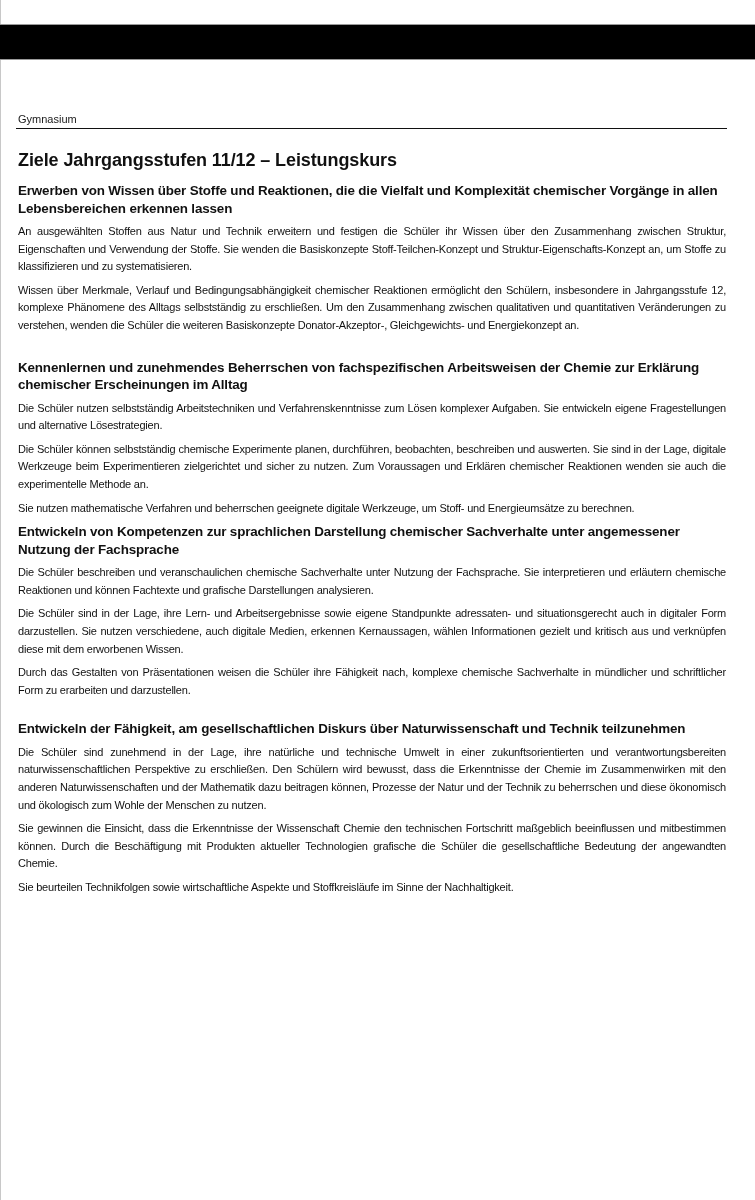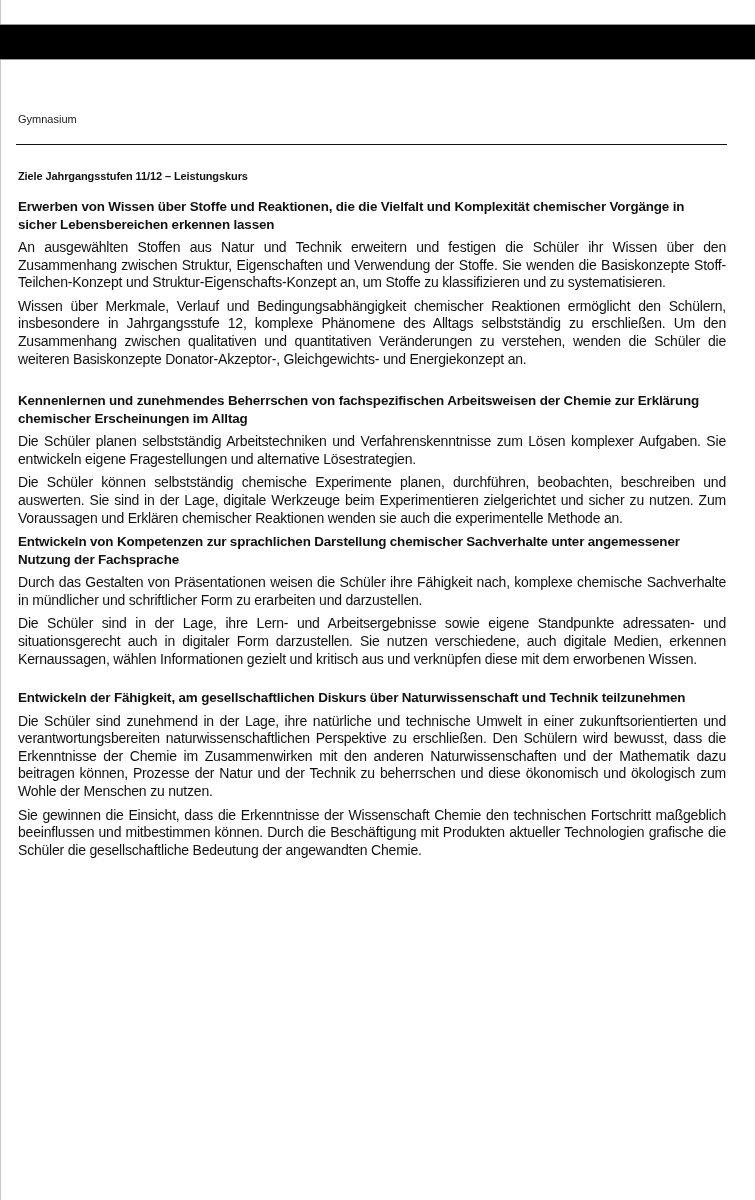--- a/index.html
+++ b/index.html
@@ -38,47 +38,47 @@
     position: absolute;
     left: 18px;
     top: 112px;
     width: 708px;
   }
   .running-header {
     font-size: 11px;
     line-height: 14px;
     color: #1a1a1a;
     padding-left: 0;
-    padding-bottom: 18px;
+    padding-bottom: 2px;
     border-bottom: 1.5px solid #111111;
     margin-left: -2px;
     width: 711px;
   }
   .running-header span {
     padding-left: 2px;
   }
   .doc-title {
-    font-size: 11px;
+    font-size: 18px;
     font-weight: bold;
     line-height: 17px;
     margin: 23px 0 0 0;
     letter-spacing: -0.1px;
   }
   .section {
     margin-top: 13px;
   }
   .section-heading {
     font-size: 13.4px;
     font-weight: bold;
     line-height: 17.5px;
     margin: 0 0 6px 0;
     letter-spacing: -0.15px;
   }
   .para {
-    font-size: 14px;
+    font-size: 11px;
     line-height: 17.6px;
     text-align: justify;
     margin: 0 0 6px 0;
     letter-spacing: -0.2px;
     hyphens: manual;
   }
 </style>
 </head>
 <body>
 
@@ -86,35 +86,38 @@
 <div class="top-bar"></div>
 
 <div class="page">
   <div class="running-header">
     <span>Gymnasium</span>
   </div>
 
   <div class="doc-title">Ziele Jahrgangsstufen 11/12 – Leistungskurs</div>
 
   <div class="section">
-    <div class="section-heading">Erwerben von Wissen über Stoffe und Reaktionen, die die Vielfalt und Komplexität chemischer Vorgänge in sicher Lebensbereichen erkennen lassen</div>
+    <div class="section-heading">Erwerben von Wissen über Stoffe und Reaktionen, die die Vielfalt und Komplexität chemischer Vorgänge in allen Lebensbereichen erkennen lassen</div>
     <p class="para">An ausgewählten Stoffen aus Natur und Technik erweitern und festigen die Schüler ihr Wissen über den Zusammenhang zwischen Struktur, Eigenschaften und Verwendung der Stoffe. Sie wenden die Basis­konzepte Stoff-Teilchen-Konzept und Struktur-Eigenschafts-Konzept an, um Stoffe zu klassifizieren und zu systematisieren.</p>
     <p class="para">Wissen über Merkmale, Verlauf und Bedingungsabhängigkeit chemischer Reaktionen ermöglicht den Schülern, insbesondere in Jahrgangsstufe 12, komplexe Phänomene des Alltags selbstständig zu er­schließen. Um den Zusammenhang zwischen qualitativen und quantitativen Veränderungen zu verste­hen, wenden die Schüler die weiteren Basiskonzepte Donator-Akzeptor-, Gleichgewichts- und Energie­konzept an.</p>
   </div>
 
   <div class="section" style="margin-top:24px;">
     <div class="section-heading">Kennenlernen und zunehmendes Beherrschen von fachspezifischen Arbeitsweisen der Chemie zur Erklärung chemischer Erscheinungen im Alltag</div>
-    <p class="para">Die Schüler planen selbstständig Arbeitstechniken und Verfahrenskenntnisse zum Lösen komplexer Auf­gaben. Sie entwickeln eigene Fragestellungen und alternative Lösestrategien.</p>
+    <p class="para">Die Schüler nutzen selbstständig Arbeitstechniken und Verfahrenskenntnisse zum Lösen komplexer Auf­gaben. Sie entwickeln eigene Fragestellungen und alternative Lösestrategien.</p>
     <p class="para">Die Schüler können selbstständig chemische Experimente planen, durchführen, beobachten, beschreiben und auswerten. Sie sind in der Lage, digitale Werkzeuge beim Experimentieren zielgerichtet und sicher zu nutzen. Zum Voraussagen und Erklären chemischer Reaktionen wenden sie auch die experimentelle Methode an.</p>
+    <p class="para">Sie nutzen mathematische Verfahren und beherrschen geeignete digitale Werkzeuge, um Stoff- und Energieumsätze zu berechnen.</p>
   </div>
 
   <div class="section" style="margin-top:6px;">
     <div class="section-heading">Entwickeln von Kompetenzen zur sprachlichen Darstellung chemischer Sachverhalte unter ange­messener Nutzung der Fachsprache</div>
+    <p class="para">Die Schüler beschreiben und veranschaulichen chemische Sachverhalte unter Nutzung der Fachsprache. Sie interpretieren und erläutern chemische Reaktionen und können Fachtexte und grafische Darstellun­gen analysieren.</p>
+    <p class="para">Die Schüler sind in der Lage, ihre Lern- und Arbeitsergebnisse sowie eigene Standpunkte adressaten- und situationsgerecht auch in digitaler Form darzustellen. Sie nutzen verschiedene, auch digitale Medien, erkennen Kernaussagen, wählen Informationen gezielt und kritisch aus und verknüpfen diese mit dem erworbenen Wissen.</p>
     <p class="para">Durch das Gestalten von Präsentationen weisen die Schüler ihre Fähigkeit nach, komplexe chemische Sachverhalte in mündlicher und schriftlicher Form zu erarbeiten und darzustellen.</p>
-    <p class="para">Die Schüler sind in der Lage, ihre Lern- und Arbeitsergebnisse sowie eigene Standpunkte adressaten- und situationsgerecht auch in digitaler Form darzustellen. Sie nutzen verschiedene, auch digitale Medien, erkennen Kernaussagen, wählen Informationen gezielt und kritisch aus und verknüpfen diese mit dem erworbenen Wissen.</p>
   </div>
 
   <div class="section" style="margin-top:21px;">
     <div class="section-heading">Entwickeln der Fähigkeit, am gesellschaftlichen Diskurs über Naturwissenschaft und Technik teilzunehmen</div>
     <p class="para">Die Schüler sind zunehmend in der Lage, ihre natürliche und technische Umwelt in einer zukunftsorien­tierten und verantwortungsbereiten naturwissenschaftlichen Perspektive zu erschließen. Den Schülern wird bewusst, dass die Erkenntnisse der Chemie im Zusammenwirken mit den anderen Naturwissen­schaften und der Mathematik dazu beitragen können, Prozesse der Natur und der Technik zu beherr­schen und diese ökonomisch und ökologisch zum Wohle der Menschen zu nutzen.</p>
     <p class="para">Sie gewinnen die Einsicht, dass die Erkenntnisse der Wissenschaft Chemie den technischen Fortschritt maßgeblich beeinflussen und mitbestimmen können. Durch die Beschäftigung mit Produkten aktueller Technologien grafische die Schüler die gesellschaftliche Bedeutung der angewandten Chemie.</p>
+    <p class="para">Sie beurteilen Technikfolgen sowie wirtschaftliche Aspekte und Stoffkreisläufe im Sinne der Nachhaltig­keit.</p>
   </div>
 </div>
 
 </body></html>

